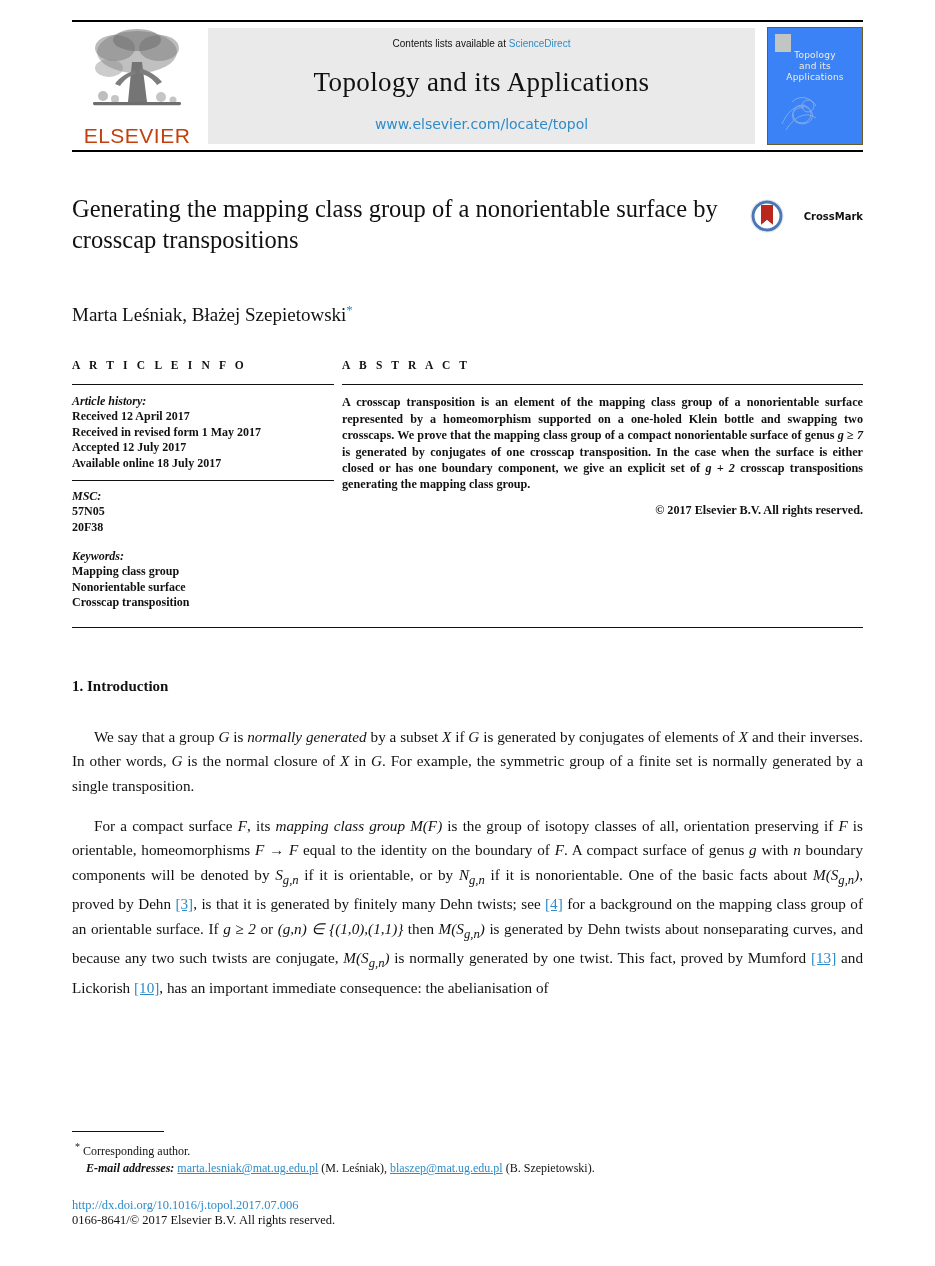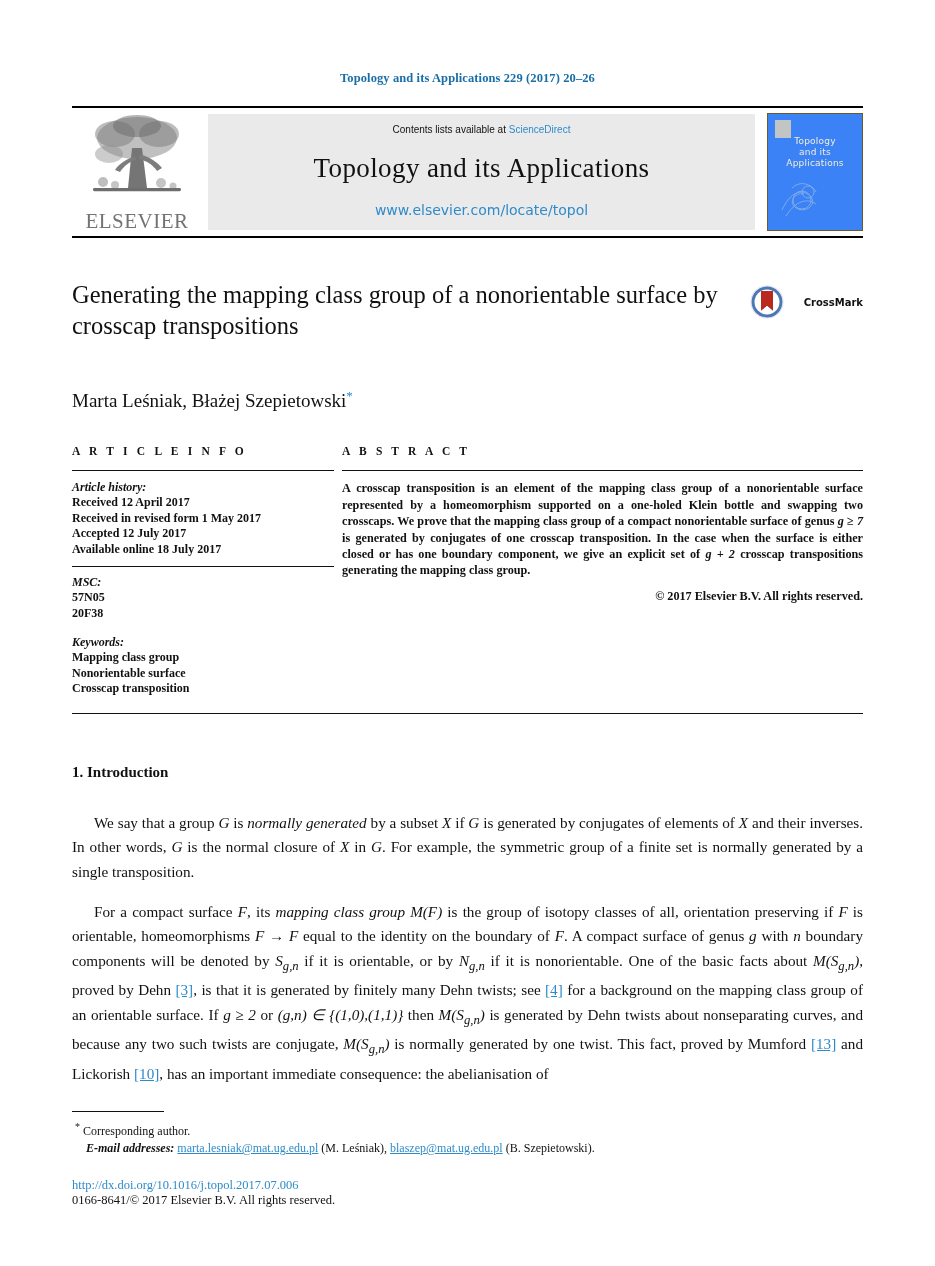--- a/index.html
+++ b/index.html
@@ -49,22 +49,22 @@
     flex: 0 0 130px;
     display: flex;
     flex-direction: column;
     align-items: center;
     justify-content: flex-end;
     padding-bottom: 4px;
     box-sizing: border-box;
   }
   .tree-svg { display:block; }
   .elsevier-word {
-    font-family: Liberation Serif, serif;
-    color: #737373;
+    font-family: Liberation Sans, sans-serif;
+    color: #c2410c;
     font-size: 21px;
     letter-spacing: 0.5px;
     line-height: 1;
     margin-top: 11px;
   }
   .masthead-center {
     flex: 1 1 auto;
     background: #eaeaea;
     margin: 6px 6px 6px 6px;
     display: flex;
@@ -302,21 +302,20 @@
     font-family: "Liberation Serif", serif;
     font-size: 12.5px;
     color: #111;
   }
 </style>
 </head>
 <body>
 
 <div class="page">
 
-  <div class="running-head">Topology and its Applications 229 (2017) 20–26</div>
 
   <div class="masthead">
 
     <div class="elsevier-logo">
       <svg class="tree-svg" width="104" height="88" viewBox="0 0 104 88">
         <g fill="#6e6e6e">
           <ellipse cx="52" cy="26" rx="40" ry="21" fill="#8d8d8d" opacity=".55"></ellipse>
           <ellipse cx="30" cy="22" rx="20" ry="13" fill="#7a7a7a" opacity=".5"></ellipse>
           <ellipse cx="74" cy="22" rx="20" ry="13" fill="#7a7a7a" opacity=".5"></ellipse>
           <ellipse cx="52" cy="14" rx="24" ry="11" fill="#696969" opacity=".5"></ellipse>

